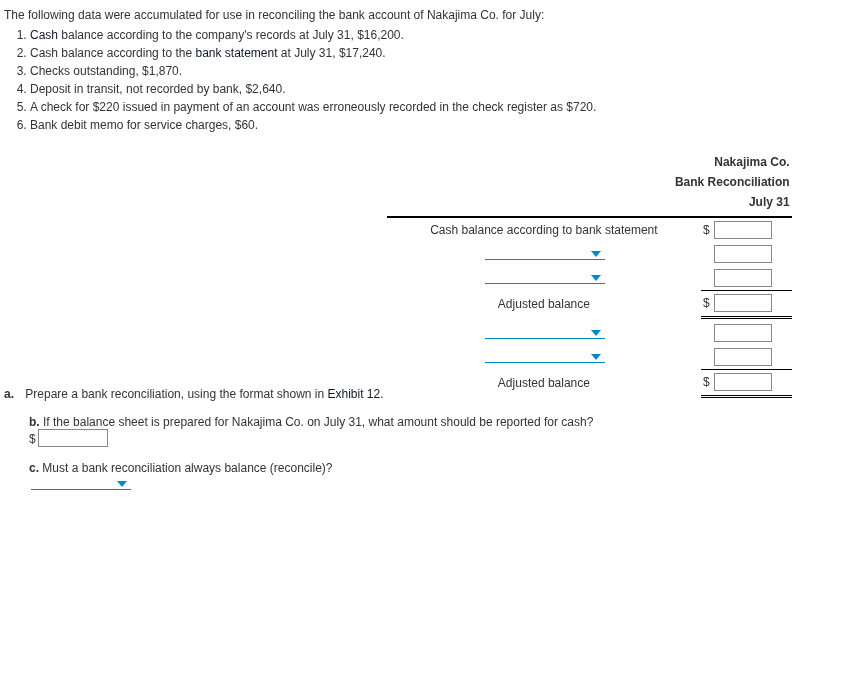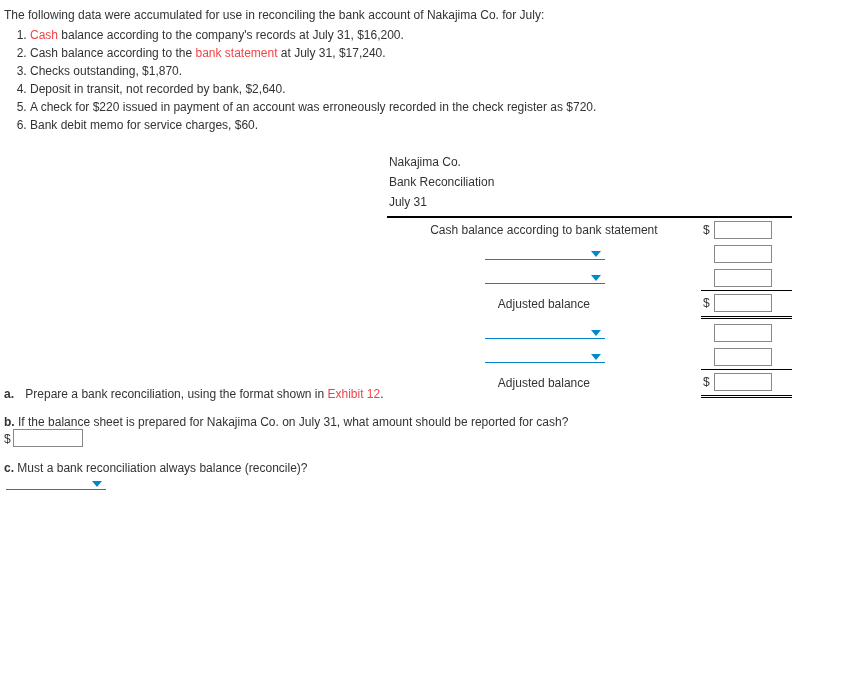--- a/index.html
+++ b/index.html
@@ -8,21 +8,21 @@
       font-family: Verdana, Arial, sans-serif;
       font-size: 12px;
       color: #333;
       background: #fff;
       width: 842px;
     }
     .intro {
       margin-bottom: 2px;
     }
     .link {
-      color: #ef4444;
+      color: #0f172a;
     }
     ol.data-list {
       margin: 4px 0 14px 0;
       padding-left: 26px;
     }
     ol.data-list li {
       margin: 0;
       line-height: 1.5;
     }
     .section-letter {
@@ -40,22 +40,22 @@
     }
     .recon-table {
       border-collapse: collapse;
       font-size: 12px;
     }
     .recon-table td {
       padding: 3px 2px;
       vertical-align: middle;
     }
     .header-cell {
-      text-align: left;
-      font-weight: normal;
+      text-align: right;
+      font-weight: bold;
       padding-top: 2px;
     }
     .underline-row td {
       border-bottom: 2px solid #000;
       padding: 0;
       line-height: 4px;
       height: 2px;
     }
     .label-col {
       width: 310px;
@@ -106,20 +106,21 @@
       border-bottom: 3px double #000;
       padding-bottom: 4px;
     }
     .row-spacer td {
       padding: 0;
       height: 2px;
       line-height: 2px;
     }
     .part-b, .part-c {
       margin-top: 14px;
+      margin-left: 25px;
     }
     .part-label {
       font-weight: bold;
     }
     .inline-input {
       width: 70px;
       height: 18px;
       border: 1px solid #888;
       box-sizing: border-box;
       margin-left: 2px;

